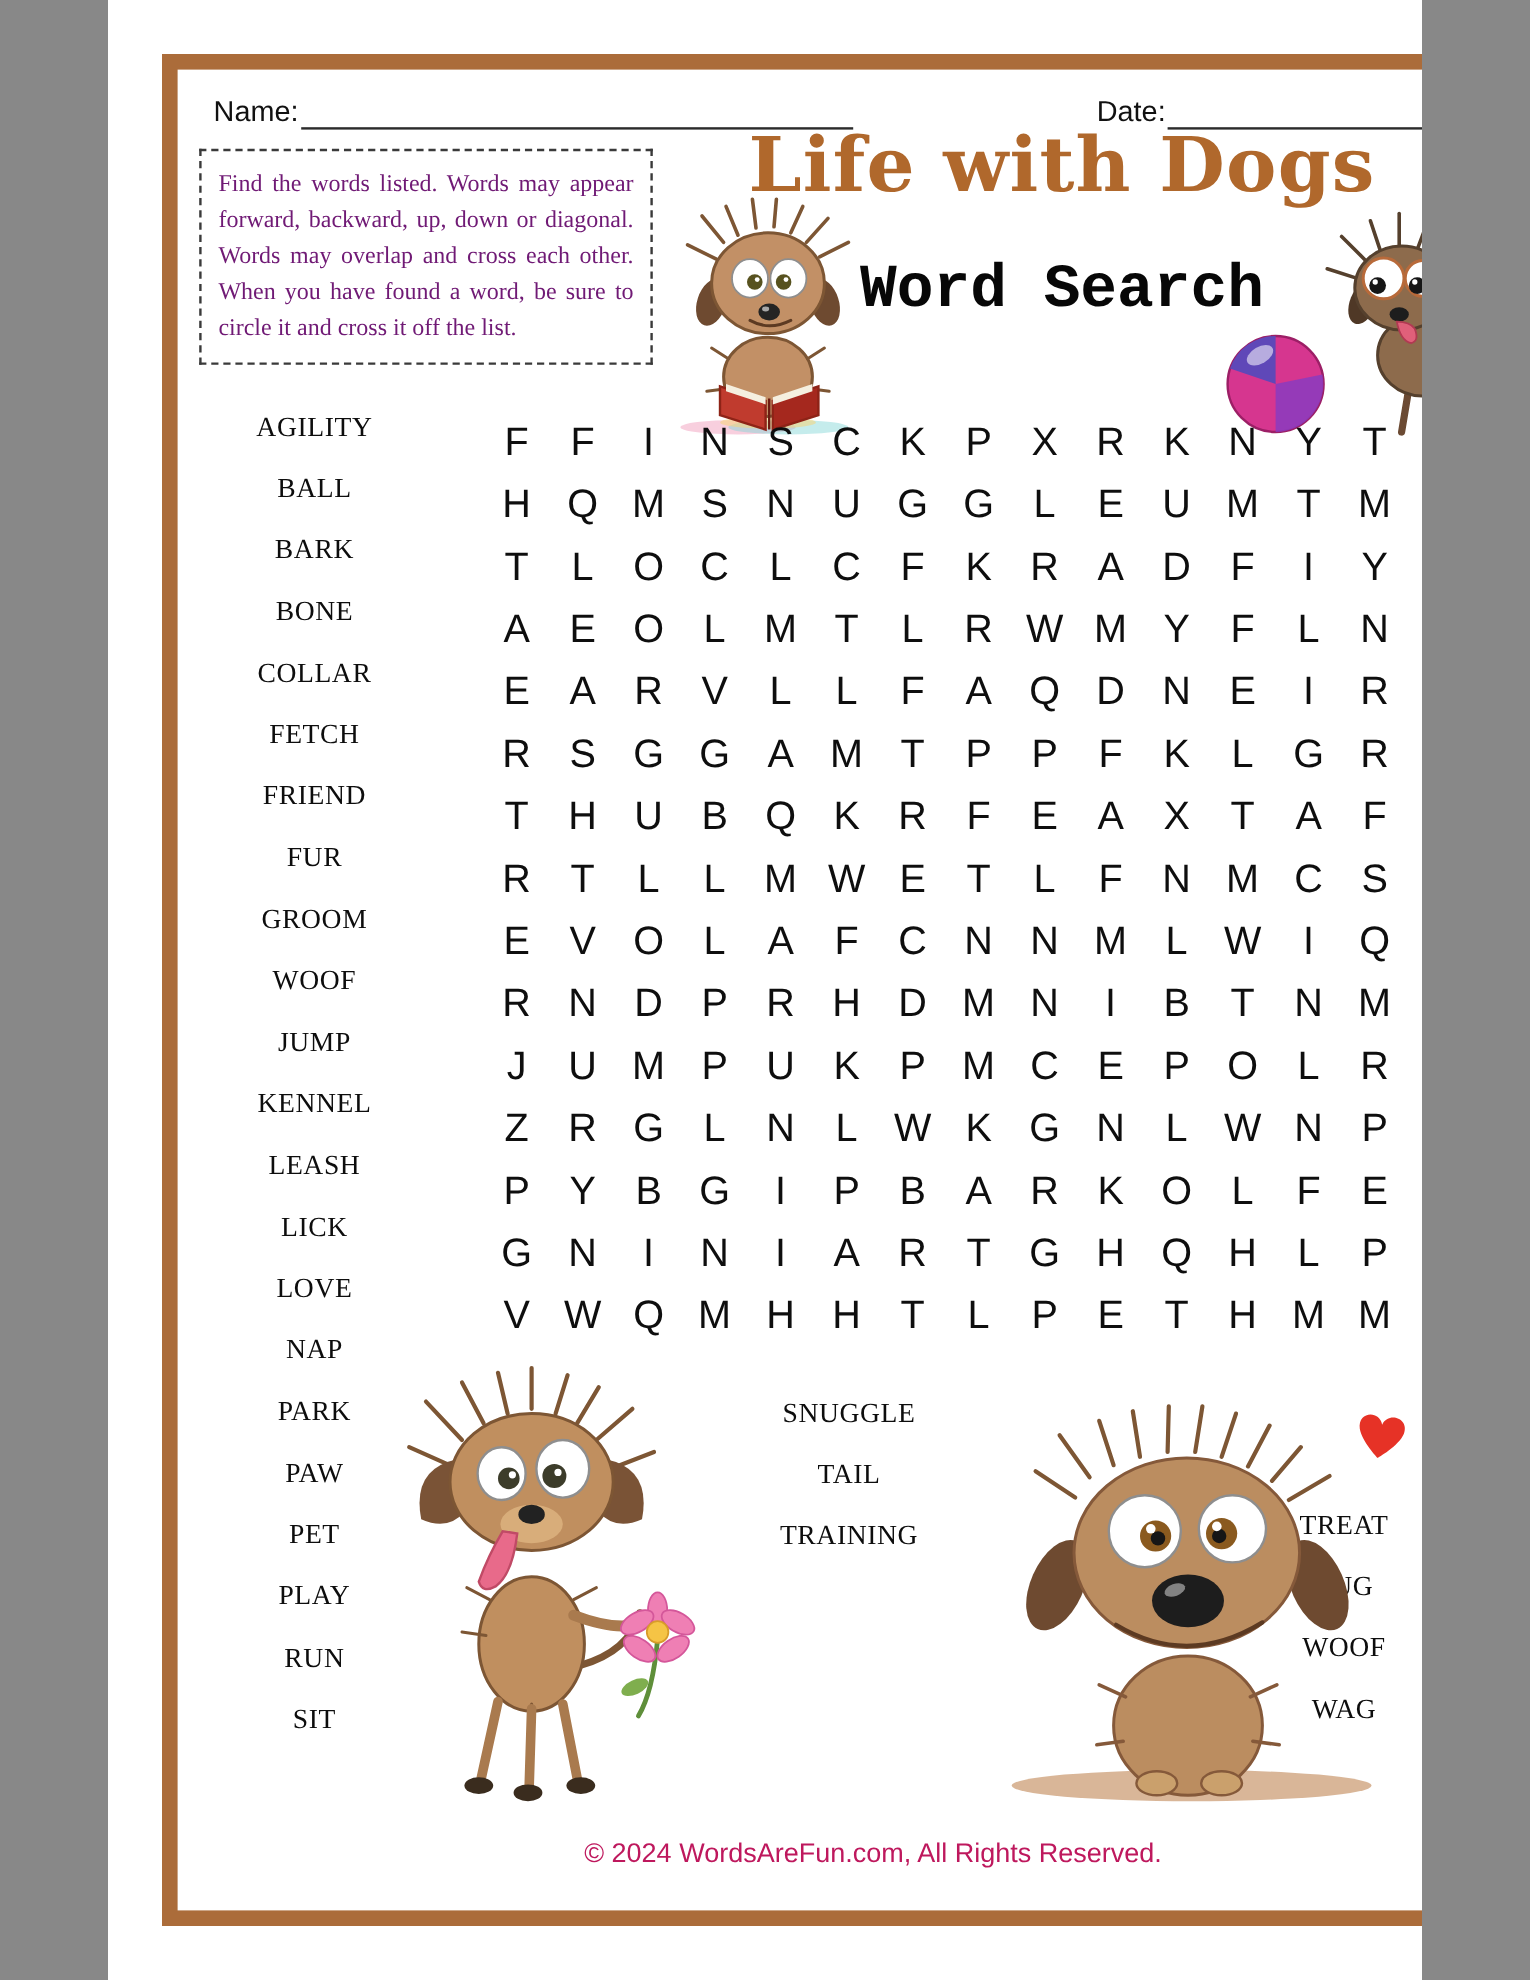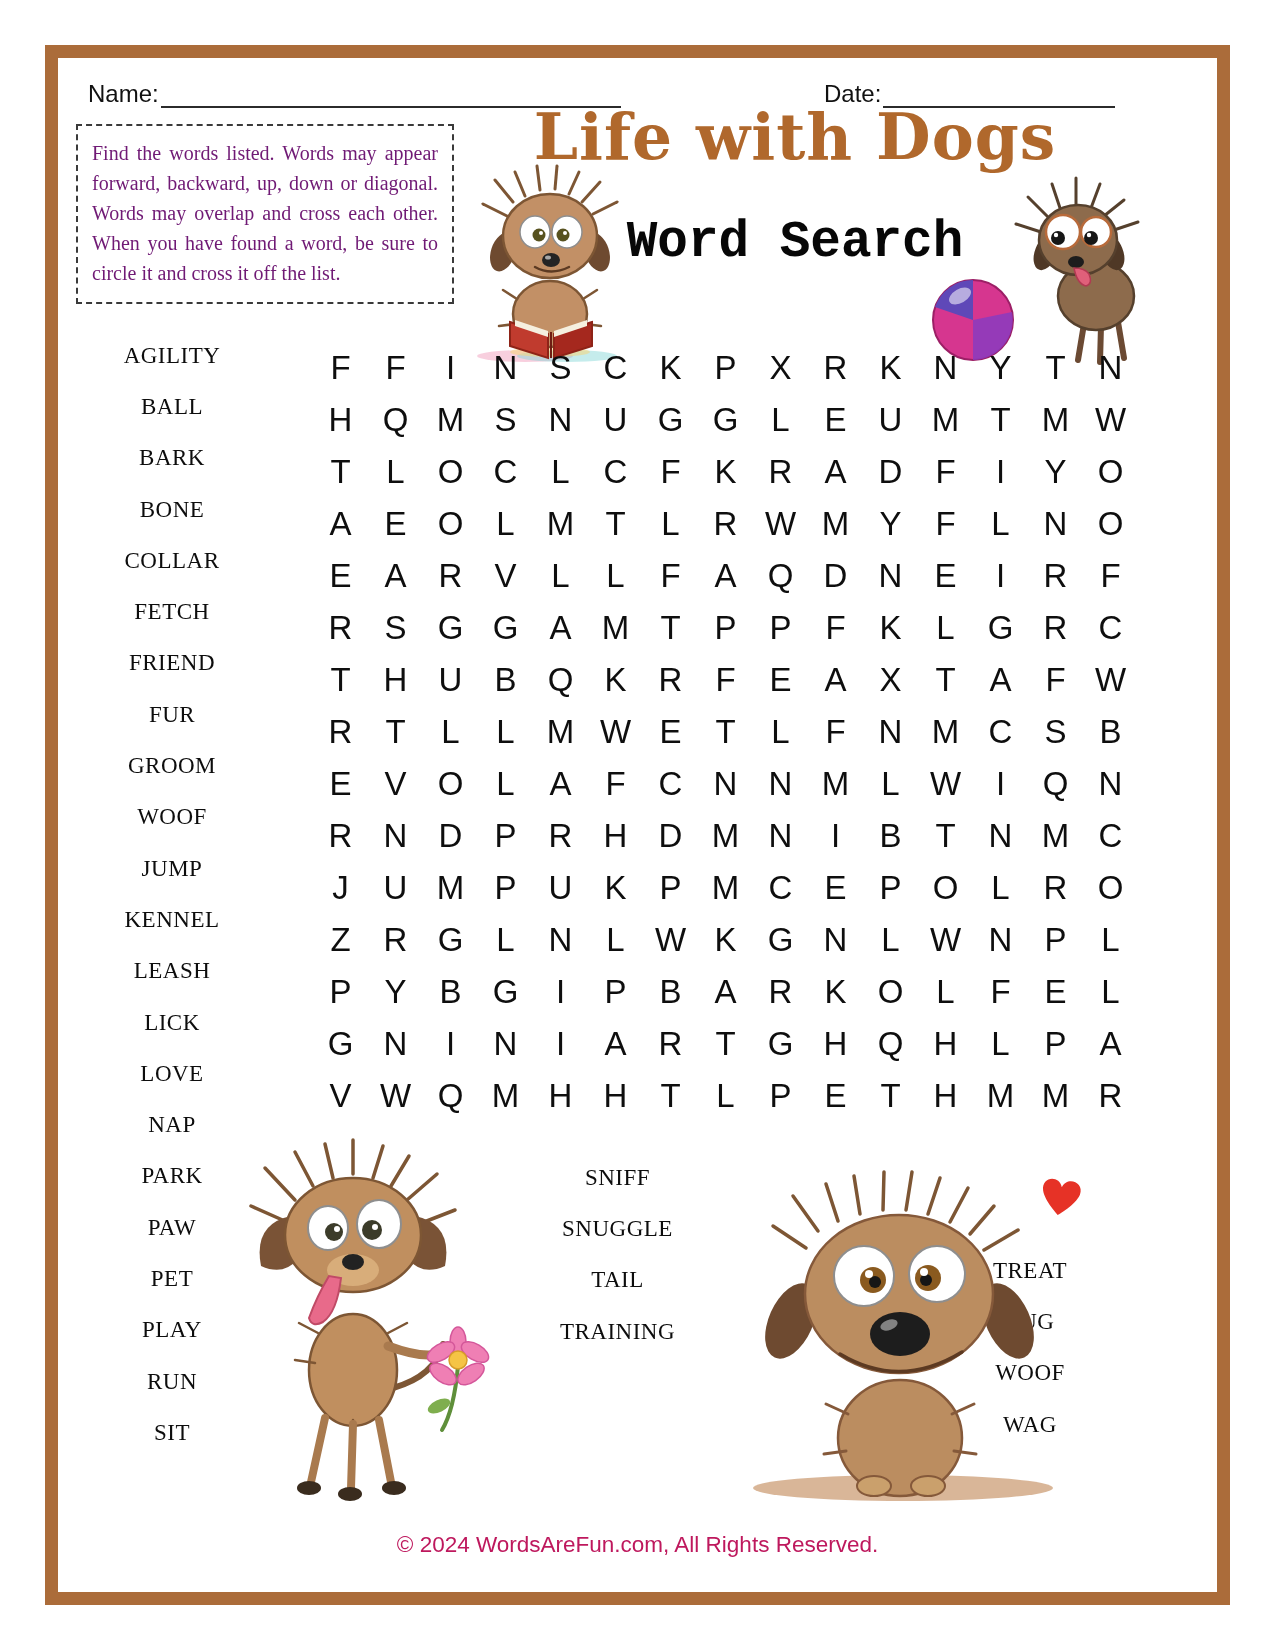--- a/index.html
+++ b/index.html
@@ -1,16 +1,16 @@
 <!DOCTYPE html>
 <html><head>
 <meta charset="utf-8">
 <style>
   html,body{margin:0;padding:0;background:#888;}
-  .sheet{position:relative;width:1275px;height:1650px;background:#ffffff;margin:0 auto;overflow:hidden;
+  .sheet{position:relative;width:1095px;height:1650px;background:#ffffff;margin:0 auto;overflow:hidden;
          font-family:"Liberation Sans",sans-serif;color:#161616;}
   .frame{position:absolute;left:45px;top:45px;width:1159px;height:1534px;border:13px solid #ab6c3a;}
   
   .fillrow{position:absolute;display:flex;align-items:flex-end;font-size:24px;color:#111;}
   .fillrow .lbl{white-space:nowrap;}
   .blank{display:inline-block;border-bottom:2px solid #2b2b2b;height:24px;margin-left:2px;}
   .name-row{left:88px;top:80px;}
   .name-row .blank{width:460px;}
   .date-row{left:824px;top:80px;text-align:right;}
   .date-row .blank{width:232px;}
@@ -380,21 +380,20 @@
       <div class="w">LOVE</div>
       <div class="w">NAP</div>
       <div class="w">PARK</div>
       <div class="w">PAW</div>
       <div class="w">PET</div>
       <div class="w">PLAY</div>
       <div class="w">RUN</div>
       <div class="w">SIT</div>
     </div>
   <div class="wordcol mid-words">
-      <div class="w">SNIFF</div>
       <div class="w">SNUGGLE</div>
       <div class="w">TAIL</div>
       <div class="w">TRAINING</div>
     </div>
   <div class="wordcol right-words">
       <div class="w">TREAT</div>
       <div class="w">TUG</div>
       <div class="w">WOOF</div>
       <div class="w">WAG</div>
     </div>

